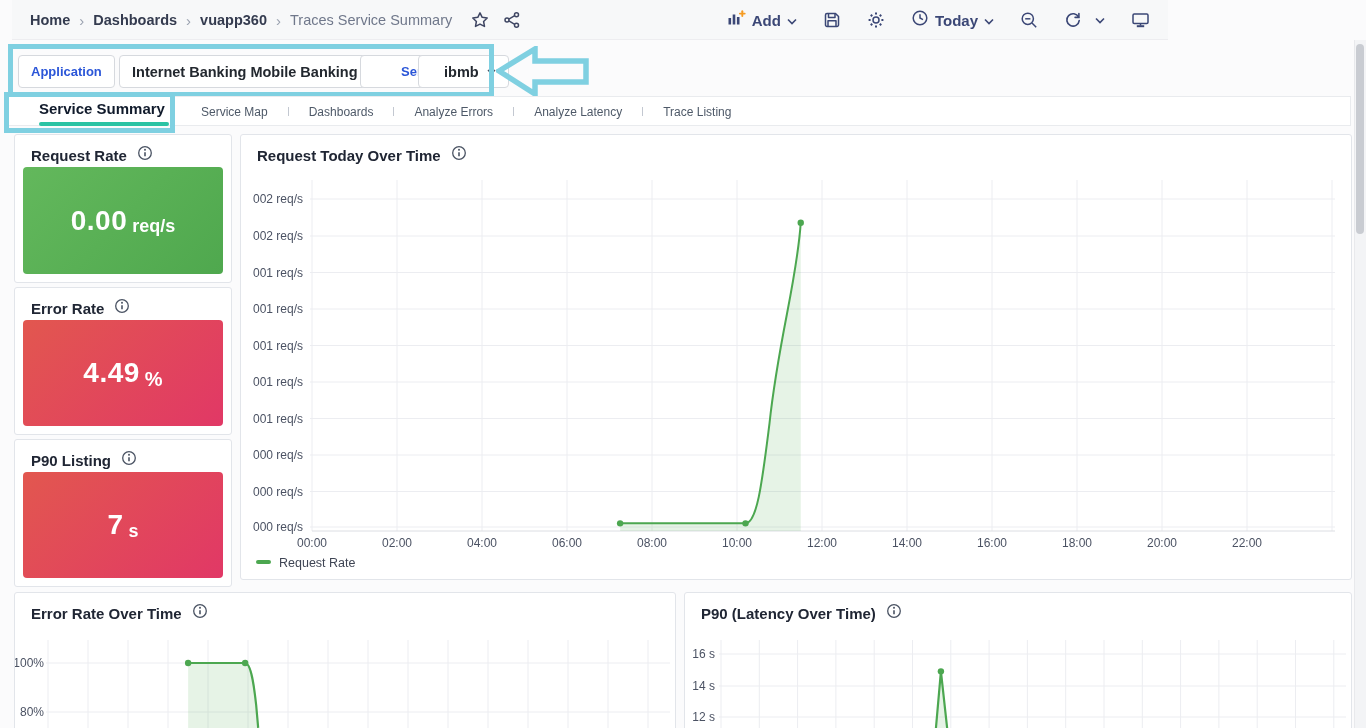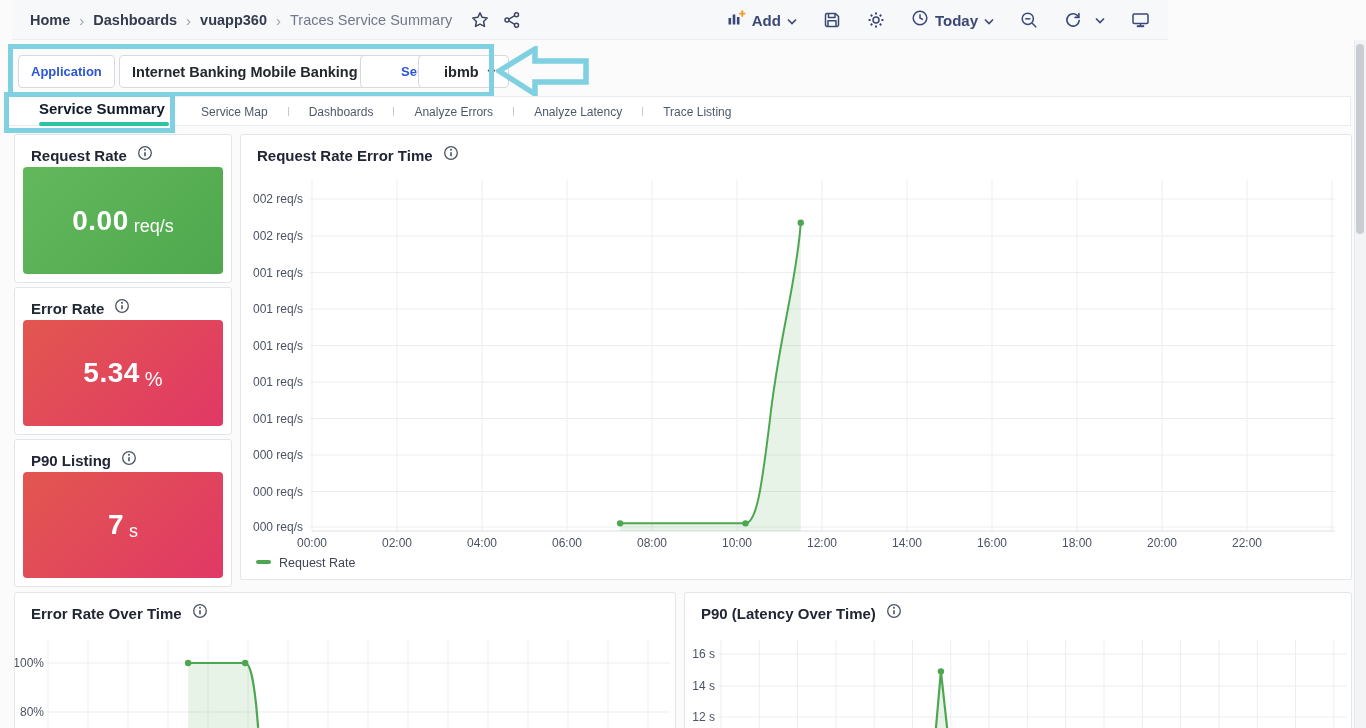--- a/index.html
+++ b/index.html
@@ -34,21 +34,21 @@
   .tab { font-size:12px; color:#4e5968; cursor:pointer; }
   .tab-sep { width:1px; height:9px; background:#c3c8d1; }
 
   
   .panel { position:absolute; background:#fff; border:1px solid #e2e5ea; border-radius:3px; }
   .panel-head { display:flex; align-items:center; gap:10px; padding:10px 16px 4px 16px; position:relative; z-index:2; }
   .panel-title { font-size:15px; font-weight:600; color:#202634; }
 
   .stat-box { position:absolute; left:8px; right:8px; top:32px; bottom:8px; border-radius:4px; display:flex; align-items:center; justify-content:center; color:#fff; }
   .stat-value { font-size:28px; font-weight:700; letter-spacing:0.5px; }
-  .stat-unit { font-size:18px; font-weight:400; margin-left:5px; margin-top:12px;text-align:right; }
+  .stat-unit { font-size:18px; font-weight:700; margin-left:5px; margin-top:12px;text-align:right; }
 
   .chart-svg { position:absolute; left:0; top:0; }
   svg text { font-family:"Liberation Sans", sans-serif; }
 
   
   .scroll-track { position:absolute; right:0; top:40px; width:12px; height:688px; background:#f3f4f6; border-left:1px solid #e8e9ec; }
   .scroll-thumb { position:absolute; right:2px; top:4px; width:8px; height:190px; background:#c9ccd2; border-radius:4px; }
 </style>
 </head>
 <body>
@@ -225,21 +225,21 @@
     <span class="panel-title">Error Rate</span>
     <span>
       <svg width="16" height="16" viewBox="0 0 16 16" fill="none" stroke="#4a5363" stroke-width="1.3">
           <circle cx="8" cy="8" r="6.3"></circle>
           <line x1="8" y1="7.3" x2="8" y2="11.3" stroke-width="1.6"></line>
           <circle cx="8" cy="4.8" r="0.4" fill="#4a5363"></circle>
         </svg>
     </span>
   </div>
   <div class="stat-box" style="background: linear-gradient(135deg, rgb(226, 87, 79), rgb(225, 56, 102));">
-    <span class="stat-value">5.34</span>
+    <span class="stat-value">4.49</span>
     <span class="stat-unit" style="font-size:20px;">%</span>
   </div>
 </div>
 
 <div class="panel" style="left:14px; top:439px; width:218px; height:148px;">
   <div class="panel-head">
     <span class="panel-title">P90 Listing</span>
     <span>
       <svg width="16" height="16" viewBox="0 0 16 16" fill="none" stroke="#4a5363" stroke-width="1.3">
           <circle cx="8" cy="8" r="6.3"></circle>
@@ -249,21 +249,21 @@
     </span>
   </div>
   <div class="stat-box" style="background: linear-gradient(135deg, rgb(226, 87, 79), rgb(225, 56, 102));">
     <span class="stat-value">7</span>
     <span class="stat-unit">s</span>
   </div>
 </div>
 
 <div class="panel" style="left:240px; top:134px; width:1112px; height:446px;">
   <div class="panel-head">
-    <span class="panel-title">Request Rate Error Time</span>
+    <span class="panel-title">Request Today Over Time</span>
     <span>
       <svg width="16" height="16" viewBox="0 0 16 16" fill="none" stroke="#4a5363" stroke-width="1.3">
           <circle cx="8" cy="8" r="6.3"></circle>
           <line x1="8" y1="7.3" x2="8" y2="11.3" stroke-width="1.6"></line>
           <circle cx="8" cy="4.8" r="0.4" fill="#4a5363"></circle>
         </svg>
     </span>
   </div>
   <svg id="svg-main" class="chart-svg" width="1110" height="444" viewBox="241 135 1110 444">
       <line x1="312" y1="180" x2="312" y2="531" stroke="#ecedf1" stroke-width="1"></line>

